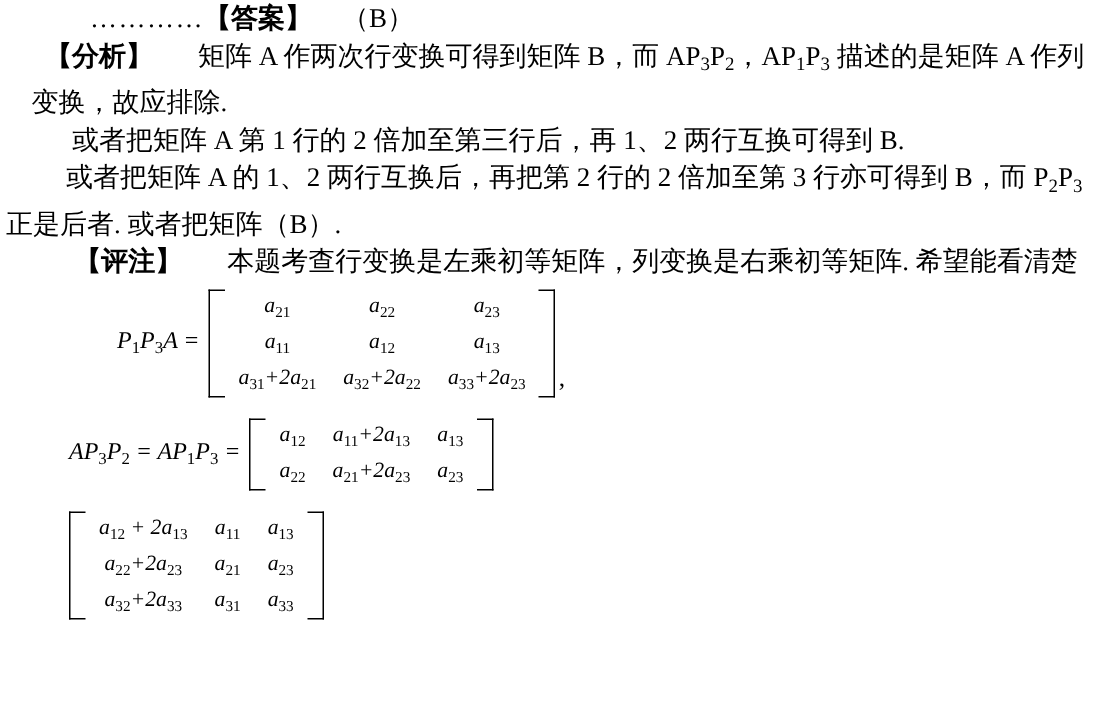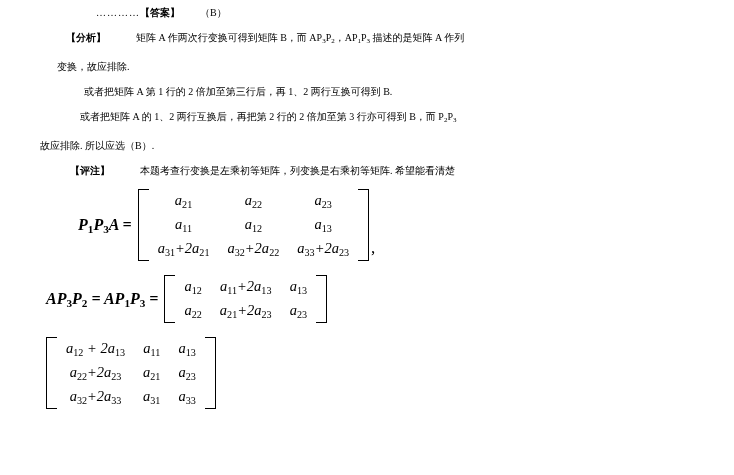--- a/index.html
+++ b/index.html
@@ -14,42 +14,41 @@
     color: #000000;
     overflow: hidden;
   }
   .page {
     position: relative;
     width: 734px;
     height: 475px;
     padding: 0;
   }
   .line {
-    font-size: 10px;
+    font-size: 18px;
     line-height: 25px;
     white-space: nowrap;
-    margin-left: 36px;
   }
   .bracketlabel {
     font-weight: bold;
   }
   .gap-sm { display: inline-block; width: 20px; }
   .gap-md { display: inline-block; width: 30px; }
 
   
   .eqblock {
     display: flex;
     align-items: center;
     margin-left: 78px;
     margin-top: 10px;
   }
   .eq-lhs {
     font-size: 16px;
     font-style: italic;
-    font-weight: bold;
+    font-weight: normal;
     white-space: nowrap;
     padding-right: 6px;
   }
   .matrix {
     display: inline-flex;
     align-items: stretch;
     position: relative;
   }
   .brk {
     width: 10px;
@@ -104,24 +103,24 @@
 
   <div class="line" style="padding-left:48px;">
     <span>或者把矩阵 A 第 1 行的 2 倍加至第三行后，再 1、2 两行互换可得到 B.</span>
   </div>
 
   <div class="line" style="padding-left:44px;">
     <span>或者把矩阵 A 的 1、2 两行互换后，再把第 2 行的 2 倍加至第 3 行亦可得到 B，而 P<span class="msub">2</span>P<span class="msub">3</span></span>
   </div>
 
   <div class="line" style="padding-left:4px;">
-    <span>故应排除. 所以应选（B）.</span>
+    <span>正是后者. 或者把矩阵（B）.</span>
   </div>
 
-  <div class="line" style="padding-left:34px;">
+  <div class="line" style="padding-left:34px;text-align:center;">
     <span class="bracketlabel">【评注】</span><span class="gap-md"></span><span>本题考查行变换是左乘初等矩阵，列变换是右乘初等矩阵. 希望能看清楚</span>
   </div>
 
   <div class="eqblock" style="margin-top:6px;">
     <span class="eq-lhs">P<span class="msub">1</span>P<span class="msub">3</span>A =</span>
     <span class="matrix">
       <span class="brk brk-l"></span>
       <table class="mtable">
         <tbody>
             <tr>

